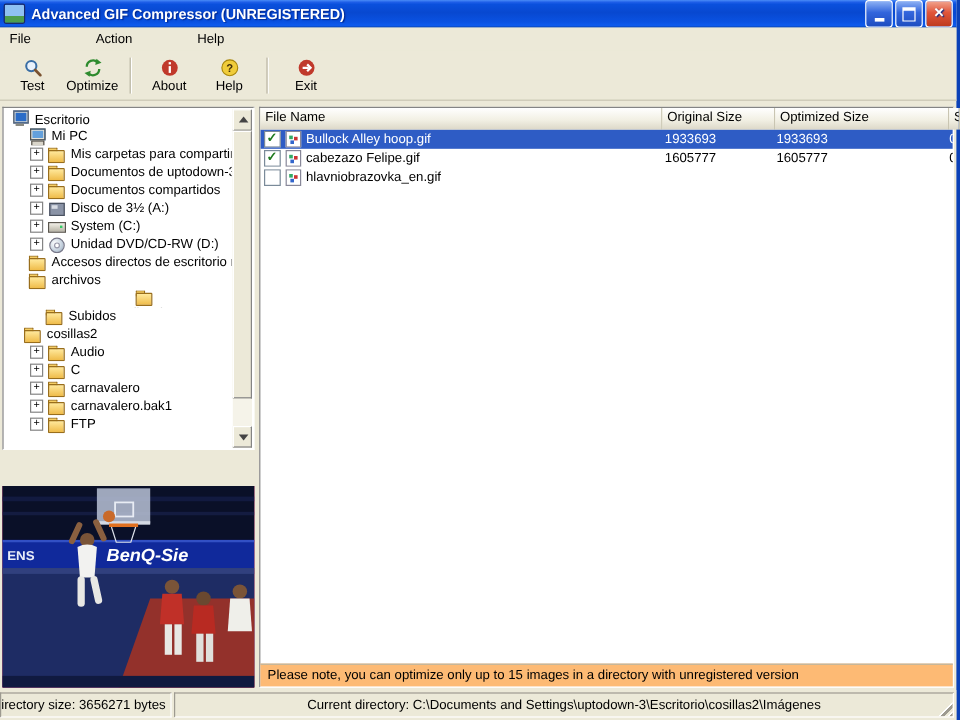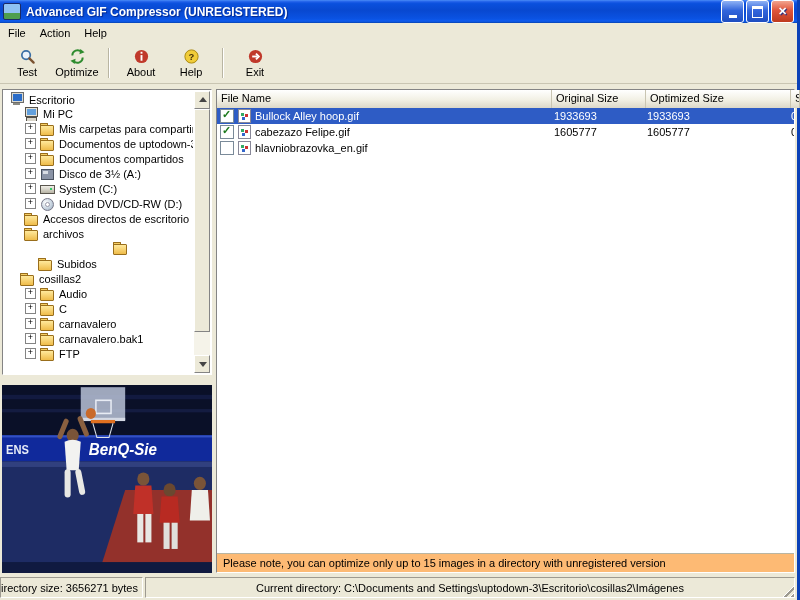--- a/index.html
+++ b/index.html
@@ -15,21 +15,21 @@
     background:linear-gradient(180deg,#8FC1F2 0 60%,#4E9E4E 60% 100%);}
   .title-text{flex:1;overflow:hidden;white-space:nowrap;}
   .winbtns{display:flex;gap:2px;margin-left:6px;}
   .wb{width:21px;height:21px;border-radius:3px;border:1px solid #fff;display:flex;align-items:center;
       justify-content:center;color:#fff;font-size:11px;font-weight:bold;line-height:1;}
   .wb.min,.wb.max{background:linear-gradient(180deg,#8FB2F4,#3265DC 45%,#1E4DC0);}
   .wb.close{background:linear-gradient(180deg,#F2A48E,#E0553A 45%,#BE3A1E);}
   .wb.min i{width:8px;height:3px;background:#fff;margin-top:9px;}
   .wb.max i{width:9px;height:8px;border:1px solid #fff;border-top-width:3px;}
   
-  .menubar{height:19px;flex:none;display:flex;align-items:center;background:#ECE9D8;padding-left:1px;}
+  .menubar{height:19px;flex:none;display:flex;align-items:center;background:#ECE9D8;padding-left:1px;gap:40px;}
   .menu-item{padding:2px 7px;}
   
   .toolbar{height:41px;flex:none;display:flex;align-items:center;background:#ECE9D8;
            border-bottom:1px solid #C9C5B2;padding-left:2px;}
   .tb-btn{width:48px;height:37px;display:flex;flex-direction:column;align-items:center;
           justify-content:center;gap:1px;border:1px solid transparent;border-radius:2px;}
   .tb-ico{width:17px;height:17px;}
   .tb-ico svg{width:17px;height:17px;display:block;}
   .tb-lbl{font-size:11px;}
   .tb-btn.disabled{filter:grayscale(1);opacity:.48;}
@@ -72,21 +72,21 @@
   .sb-btn{height:16px;flex:none;background:#ECE9D8;border:1px solid;border-color:#FFF #848484 #848484 #FFF;
           position:relative;}
   .sb-btn.up::after{content:'';position:absolute;left:4px;top:5px;border:4px solid transparent;
           border-bottom:5px solid #444;border-top:none;}
   .sb-btn.down::after{content:'';position:absolute;left:4px;top:6px;border:4px solid transparent;
           border-top:5px solid #444;border-bottom:none;}
   .sb-track{flex:1;position:relative;}
   .sb-thumb{position:absolute;top:0;left:0;right:0;height:90%;background:#ECE9D8;border:1px solid;
             border-color:#FFF #848484 #848484 #FFF;}
   .gap{flex:1;}
-  .preview{height:188px;flex:none;background:#be185d;}
+  .preview{height:168px;flex:none;background:#be185d;}
   .preview svg{display:block;width:100%;height:100%;}
   
   .right{flex:1;display:flex;flex-direction:column;background:#fff;border:1px solid;
          border-color:#848484 #FFF #FFF #848484;min-width:0;}
   .list-header{height:18px;flex:none;display:flex;background:#ECE9D8;}
   .hcell{background:linear-gradient(180deg,#FFFFFF,#F2F0E4 55%,#DCD8C8);border-right:1px solid #C9C5B2;
          padding:2px 4px;white-space:nowrap;overflow:hidden;}
   .col-name{width:326px;flex:none;}
   .col-orig{width:85px;flex:none;}
   .col-opt{width:136px;flex:none;}

